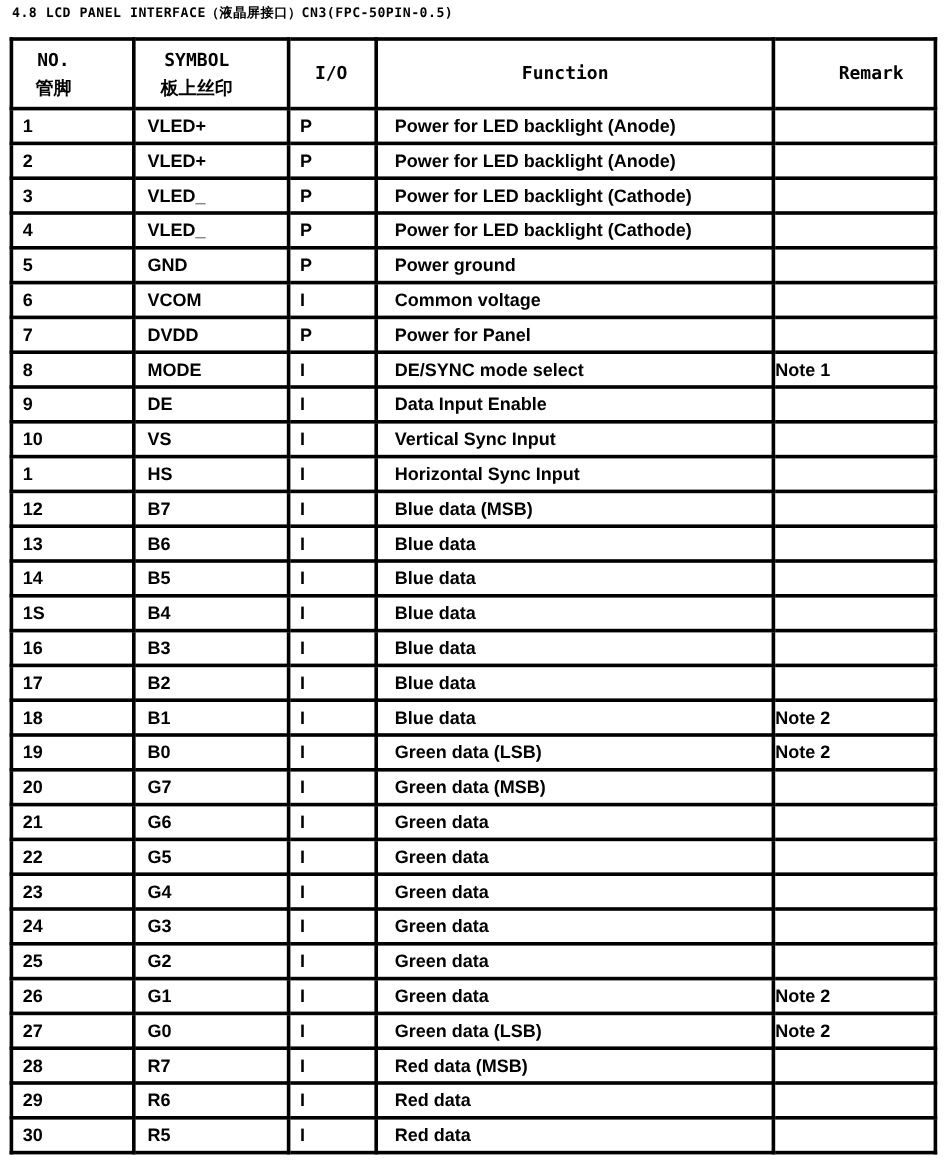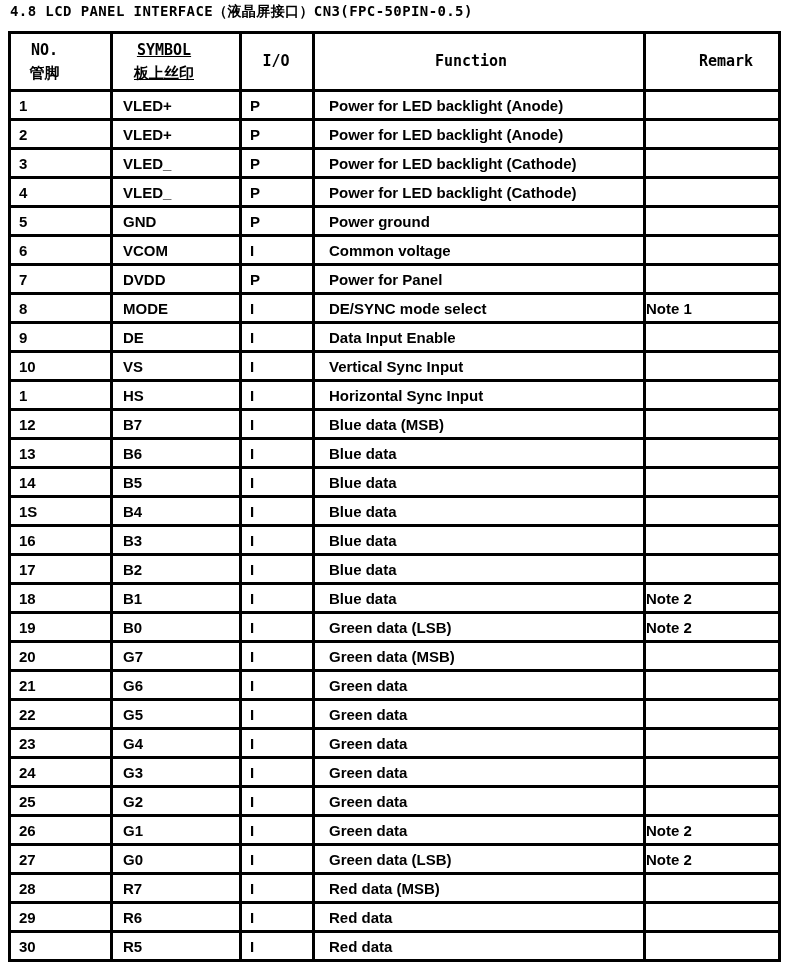--- a/index.html
+++ b/index.html
@@ -14,21 +14,21 @@
     font-family: "Liberation Sans", sans-serif;
     color: #000000;
     overflow: hidden;
   }
   .doc-title {
     position: absolute;
     left: 10px;
     top: 3px;
     font-family: "DejaVu Sans Mono", "Liberation Mono", monospace;
     font-weight: bold;
-    font-size: 14px;
+    font-size: 11px;
     letter-spacing: 0.4px;
     white-space: nowrap;
   }
   table.pin-table {
     position: absolute;
     left: 8px;
     top: 31px;
     width: 770px;
     border-collapse: collapse;
     table-layout: fixed;
@@ -45,21 +45,21 @@
   .pin-table tbody tr { height: 29px; }
 
   .pin-table th {
     font-family: "DejaVu Sans Mono", "Liberation Mono", monospace;
     font-weight: bold;
     font-size: 15px;
     line-height: 23px;
     text-align: center;
   }
   th.h-no      { padding-right: 32px; }
-  th.h-symbol  { padding-right: 24px; text-decoration: underline; }
+  th.h-symbol  { padding-right: 24px; }
   th.h-io      { padding-right: 2px; }
   th.h-func    { padding-right: 16px; }
   th.h-remark  { text-align: center; padding-left: 28px; }
 
   .pin-table td {
     font-weight: bold;
     font-size: 15px;
     text-align: left;
   }
   td.c-no      { padding-left: 8px; }

